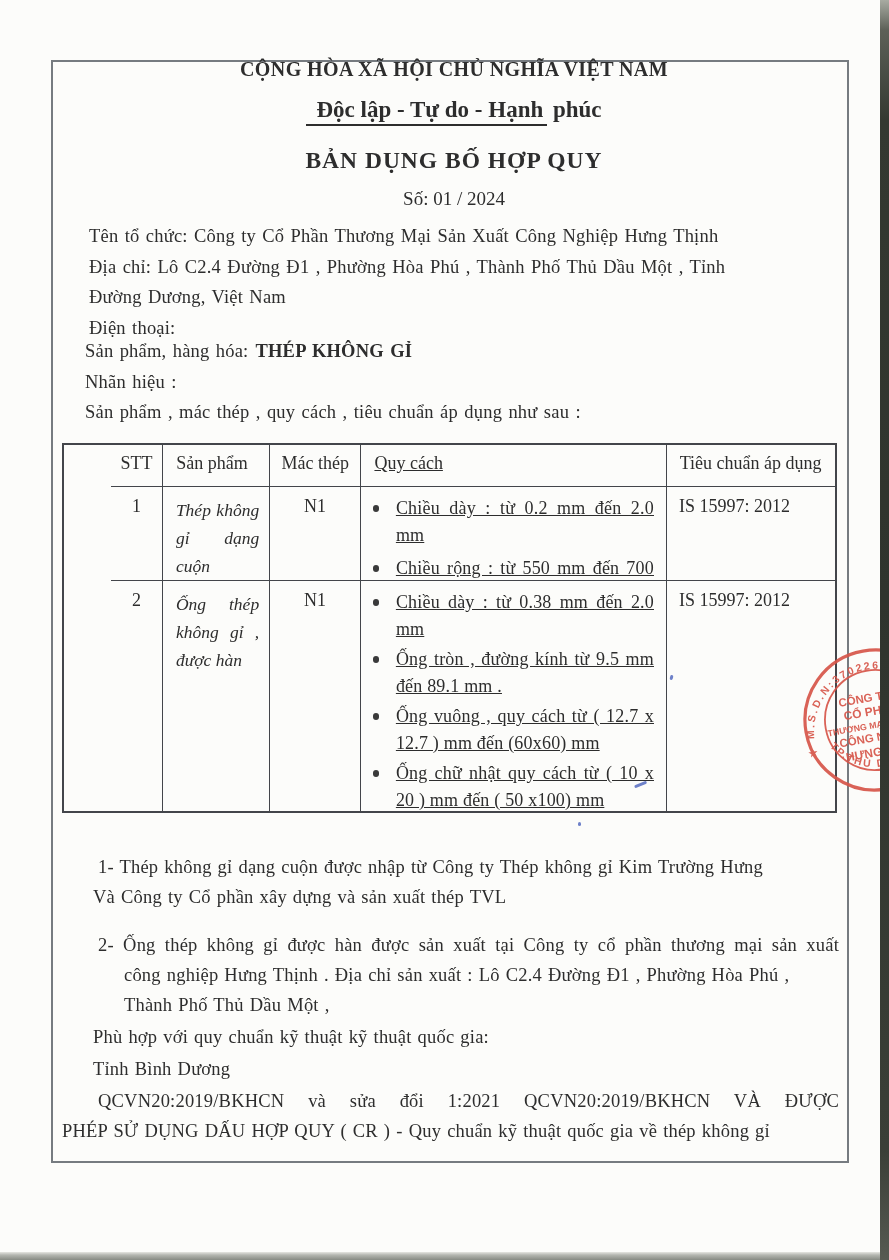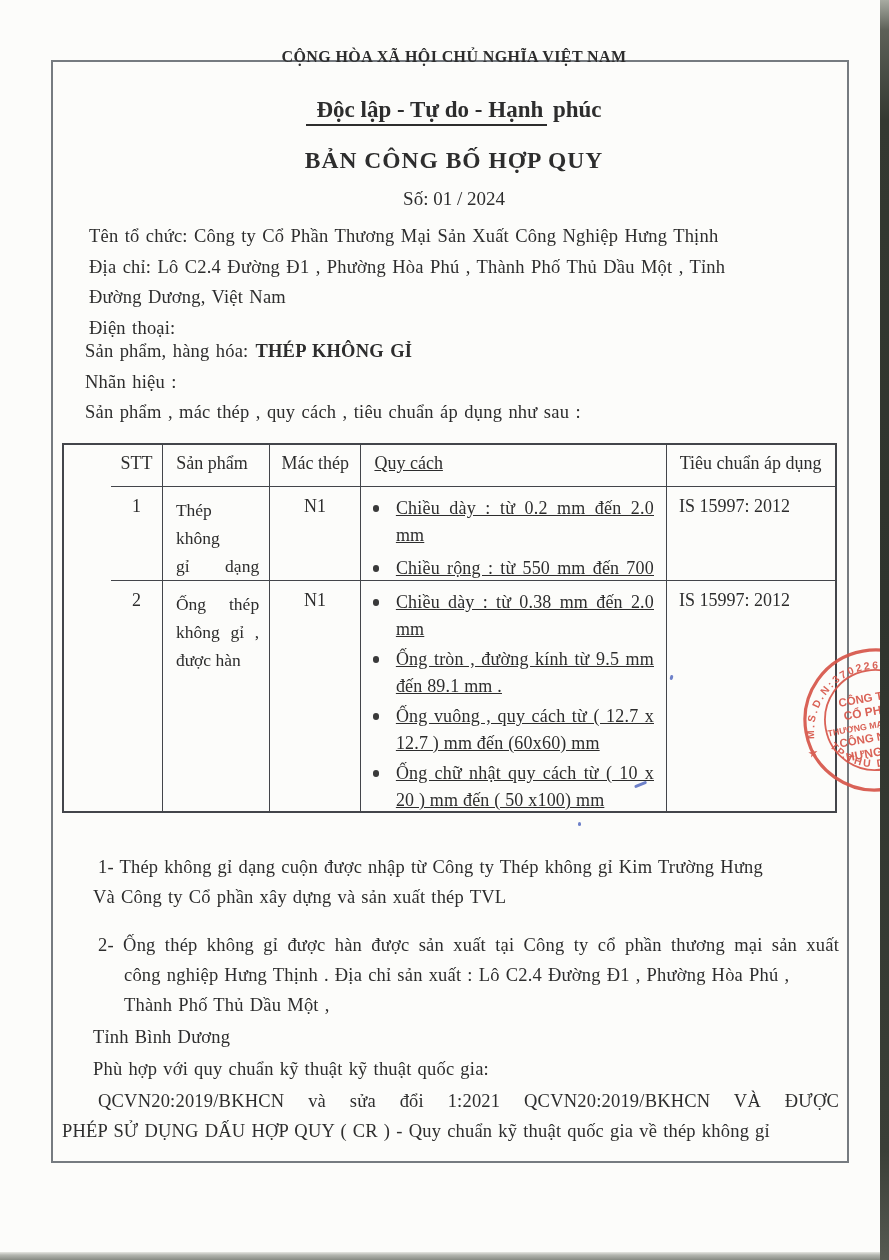--- a/index.html
+++ b/index.html
@@ -11,21 +11,21 @@
   }
   .abs{position:absolute;}
   
   #right-band{left:880px;top:0;width:9px;height:1260px;z-index:9;
     background:linear-gradient(180deg,#a8aba2 0px,#5d6158 30px,#343931 120px,#2f342d 600px,#3a3f37 1150px,#565a52 1260px);}
   #bottom-band{left:0;top:1252px;width:889px;height:8px;z-index:8;
     background:linear-gradient(180deg,#e6e6e1 0px,#b4b6b0 3px,#878b83 8px);}
   #frame{left:51px;top:60px;width:794px;height:1099px;border:2px solid #767b80;z-index:1;}
   
   .center-wrap{left:20px;width:868px;text-align:center;z-index:2;}
-  #hdr1{top:48px;font-size:16px;font-weight:bold;letter-spacing:.4px;}
+  #hdr1{top:58px;font-size:20px;font-weight:bold;letter-spacing:.4px;}
   #hdr2{top:97px;font-size:23px;font-weight:bold;}
   #hdr2 .u{border-bottom:2.5px solid #2d2d2d;padding:0 4px 2px 10px;}
   #doc-title{top:147px;font-size:23.5px;font-weight:bold;letter-spacing:1px;}
   #doc-number{top:188px;font-size:19px;}
   
   .bodytxt{font-size:18.5px;line-height:30.5px;letter-spacing:.2px;word-spacing:1.5px;z-index:2;}
   #block1{left:89px;top:221px;width:745px;}
   #block2{left:85px;top:336px;width:735px;}
   .b{font-weight:bold;}
   #product-line .lbl{margin-right:7px;}
@@ -43,21 +43,21 @@
   .c5{width:180px;}
   #thead{height:42px;}
   #thead .tc{padding-top:8px;}
   #thead .c2,#thead .c4,#thead .c5{padding-left:13px;text-align:left;}
   #row1{height:94px;}
   #row2{height:230px;}
   .body-row .c1{padding-top:9px;}
   .body-row .c3{padding-top:9px;}
   .body-row .c2{padding:9px 10px 0 13px;font-size:17.5px;}
   .body-row .c5{padding:9px 8px 0 12px;}
-  .spl{text-align:justify;text-align-last:justify;line-height:28px;}
+  .spl{text-align:justify;text-align-last:justify;line-height:28px;font-style:italic;}
   .spl.nospread{text-align-last:left;}
   .qc{padding:8px 12px 0 35px;}
   .qc-item{position:relative;text-align:justify;line-height:27px;margin-bottom:6px;letter-spacing:.2px;}
   #row2 .qc-item{line-height:27px;margin-bottom:3px;}
   .qc-item::before{content:"";position:absolute;left:-23px;top:10px;width:6.5px;height:6.5px;border-radius:50%;background:#3a3a3a;}
   
   #notes{left:62px;top:852px;width:777px;font-size:18.5px;line-height:30px;letter-spacing:.2px;word-spacing:1.2px;z-index:2;}
   #notes div{min-height:30px;}
   .pl36{padding-left:36px;}
   .pl31{padding-left:31px;}
@@ -74,21 +74,21 @@
   #pen3{left:670px;top:675px;width:3px;height:5px;transform:rotate(14deg);}
 </style>
 </head>
 <body>
 
 <div class="abs" id="frame"></div>
 
 <div class="abs center-wrap" id="hdr1">CỘNG HÒA XÃ HỘI CHỦ NGHĨA VIỆT NAM</div>
 <div class="abs center-wrap" id="hdr2"><span class="u">Độc lập - Tự do - Hạnh</span><span> <span>phúc</span></span></div>
 
-<div class="abs center-wrap" id="doc-title">BẢN CÔNG BỐ HỢP QUY</div>
+<div class="abs center-wrap" id="doc-title">BẢN DỤNG BỐ HỢP QUY</div>
 <div class="abs center-wrap" id="doc-number">Số: 01 / 2024</div>
 
 <div class="abs bodytxt" id="block1">
   <div>Tên tổ chức: Công ty Cổ Phần Thương Mại Sản Xuất Công Nghiệp Hưng Thịnh</div>
   <div>Địa chỉ: Lô C2.4 Đường Đ1 , Phường Hòa Phú , Thành Phố Thủ Dầu Một , Tỉnh</div>
   <div>Đường Dương, Việt Nam</div>
   <div>Điện thoại:</div>
 </div>
 
 <div class="abs bodytxt" id="block2">
@@ -135,22 +135,22 @@
     <div class="tc c5">IS 15997: 2012</div>
   </div>
 </div>
 
 <div class="abs" id="notes">
   <div class="pl36">1-  Thép không gỉ dạng cuộn được nhập từ Công ty Thép không gỉ Kim Trường Hưng</div>
   <div class="pl31">Và Công ty Cổ phần xây dựng và sản xuất thép TVL</div>
   <div class="pl36 jfull mt4">2-  Ống thép không gỉ được hàn được sản xuất tại Công ty cổ phần thương mại sản xuất</div>
   <div class="pl62">công nghiệp Hưng Thịnh . Địa chỉ sản xuất : Lô C2.4 Đường Đ1 , Phường Hòa Phú ,</div>
   <div class="pl62">Thành Phố Thủ Dầu Một ,</div>
+  <div class="pl31 mt2">Phù hợp với quy chuẩn kỹ thuật kỹ thuật quốc gia:</div>
   <div class="pl31 mt2">Tỉnh Bình Dương</div>
-  <div class="pl31 mt2">Phù hợp với quy chuẩn kỹ thuật kỹ thuật quốc gia:</div>
   <div class="pl36 jfull mt2">QCVN20:2019/BKHCN và sửa đổi 1:2021 QCVN20:2019/BKHCN VÀ ĐƯỢC</div>
   <div>PHÉP SỬ DỤNG DẤU HỢP QUY ( CR ) -  Quy chuẩn kỹ thuật quốc gia về thép không gỉ</div>
 </div>
 
 <svg class="abs" id="stamp" viewBox="0 0 170 166" xmlns="http://www.w3.org/2000/svg">
   <defs>
     <path id="arcTop" d="M 17 92 A 63 63 0 0 1 143 92" fill="none"></path>
     <path id="arcBot" d="M 26 88 A 57 57 0 0 0 134 88" fill="none"></path>
   </defs>
   <g transform="rotate(-10 80 80)" fill="none" stroke="#d7564a">

